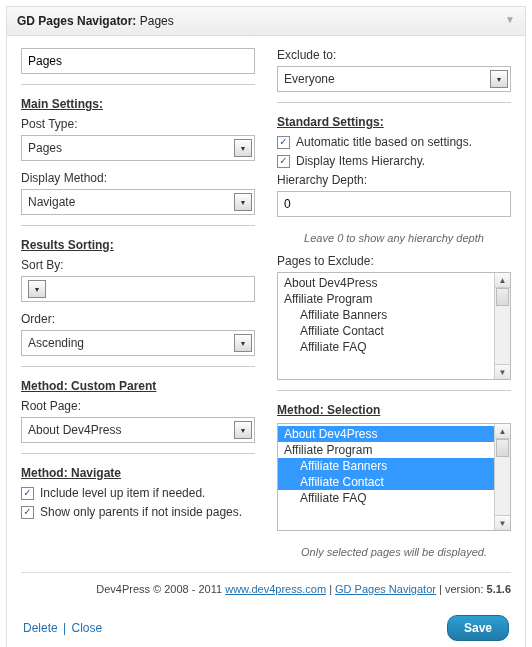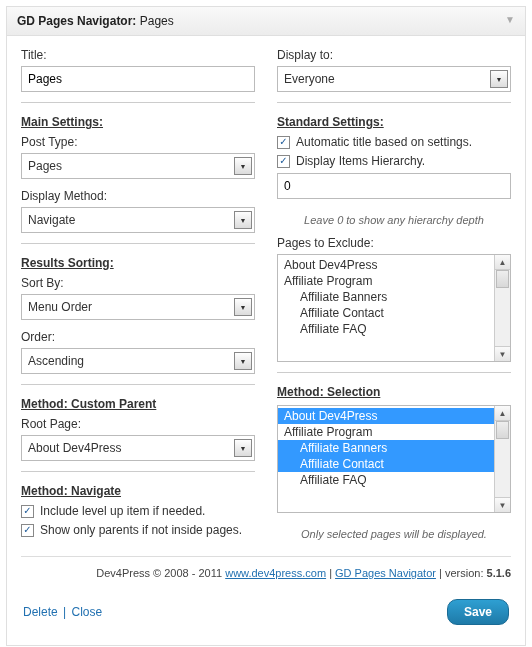--- a/index.html
+++ b/index.html
@@ -50,21 +50,20 @@
       <span>Pages</span>
     </span>
     <span class="tri">▼</span>
   </div>
 
   <div class="widget-body">
     <div class="cols">
 
       <div class="col">
         <div class="field">
-          <label class="lbl">Title:</label>
           <input type="text" class="txt" value="Pages" style="">
         </div>
 
         <hr class="rule">
         <div class="section-h">Main Settings:</div>
 
         <div class="field">
           <label class="lbl">Post Type:</label>
           <div class="select">
             <span class="sel-text">Pages</span>
@@ -79,21 +78,20 @@
             <span class="sel-btn">▼</span>
           </div>
         </div>
 
         <hr class="rule">
         <div class="section-h">Results Sorting:</div>
 
         <div class="field">
           <label class="lbl">Sort By:</label>
           <div class="select">
-            <span class="sel-text">Menu Order</span>
             <span class="sel-btn">▼</span>
           </div>
         </div>
 
         <div class="field">
           <label class="lbl">Order:</label>
           <div class="select">
             <span class="sel-text">Ascending</span>
             <span class="sel-btn">▼</span>
           </div>
@@ -118,40 +116,41 @@
           <span>Include level up item if needed.</span>
         </div>
         <div class="cb-row">
           <span class="cb">✓</span>
           <span>Show only parents if not inside pages.</span>
         </div>
       </div>
 
       <div class="col">
         <div class="field">
-          <label class="lbl">Display to:</label>
+          <label class="lbl">Exclude to:</label>
           <div class="select">
             <span class="sel-text">Everyone</span>
             <span class="sel-btn">▼</span>
           </div>
         </div>
 
         <hr class="rule">
         <div class="section-h">Standard Settings:</div>
 
         <div class="cb-row">
           <span class="cb">✓</span>
           <span>Automatic title based on settings.</span>
         </div>
         <div class="cb-row">
           <span class="cb">✓</span>
           <span>Display Items Hierarchy.</span>
         </div>
 
         <div class="field">
+          <label class="lbl">Hierarchy Depth:</label>
           <input type="text" class="numtxt" value="0" style="">
           <div class="hint">Leave 0 to show any hierarchy depth</div>
         </div>
 
         <div class="field">
           <label class="lbl">Pages to Exclude:</label>
           <div class="listbox">
             <div class="items">
               <div class="it">About Dev4Press</div>
               <div class="it">Affiliate Program</div>

